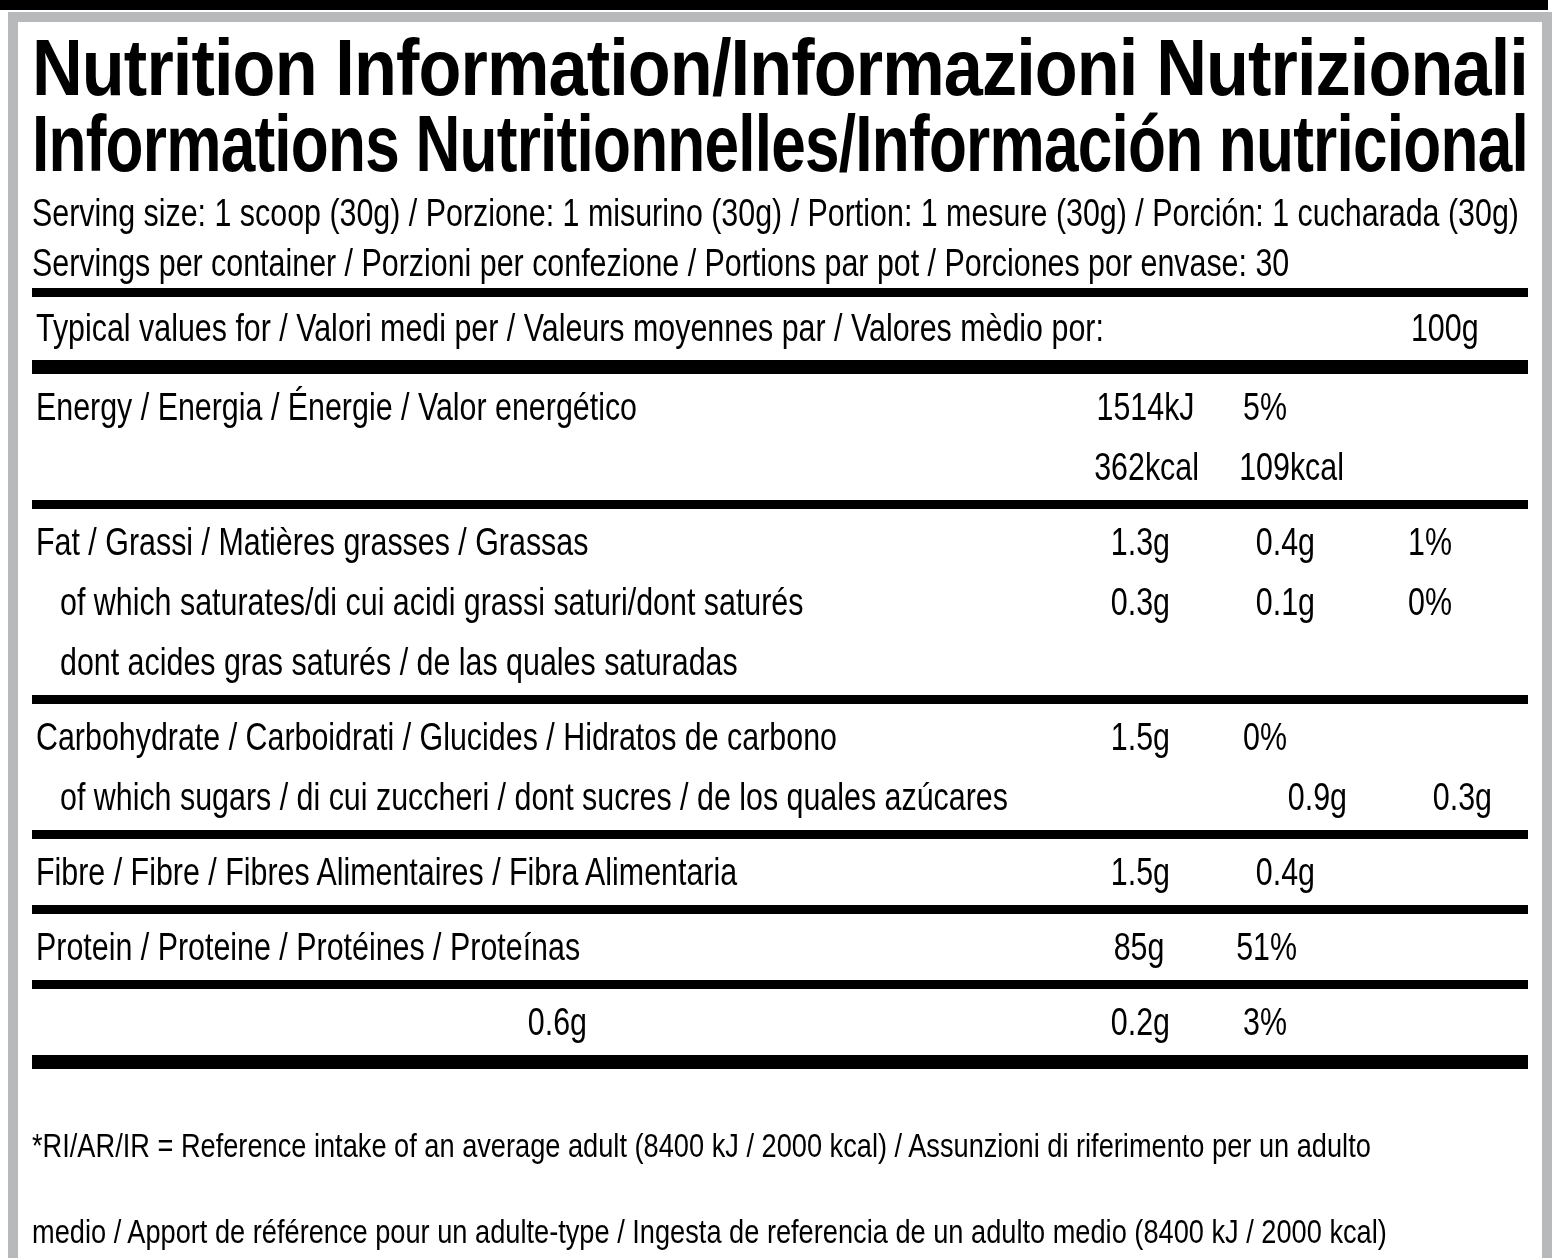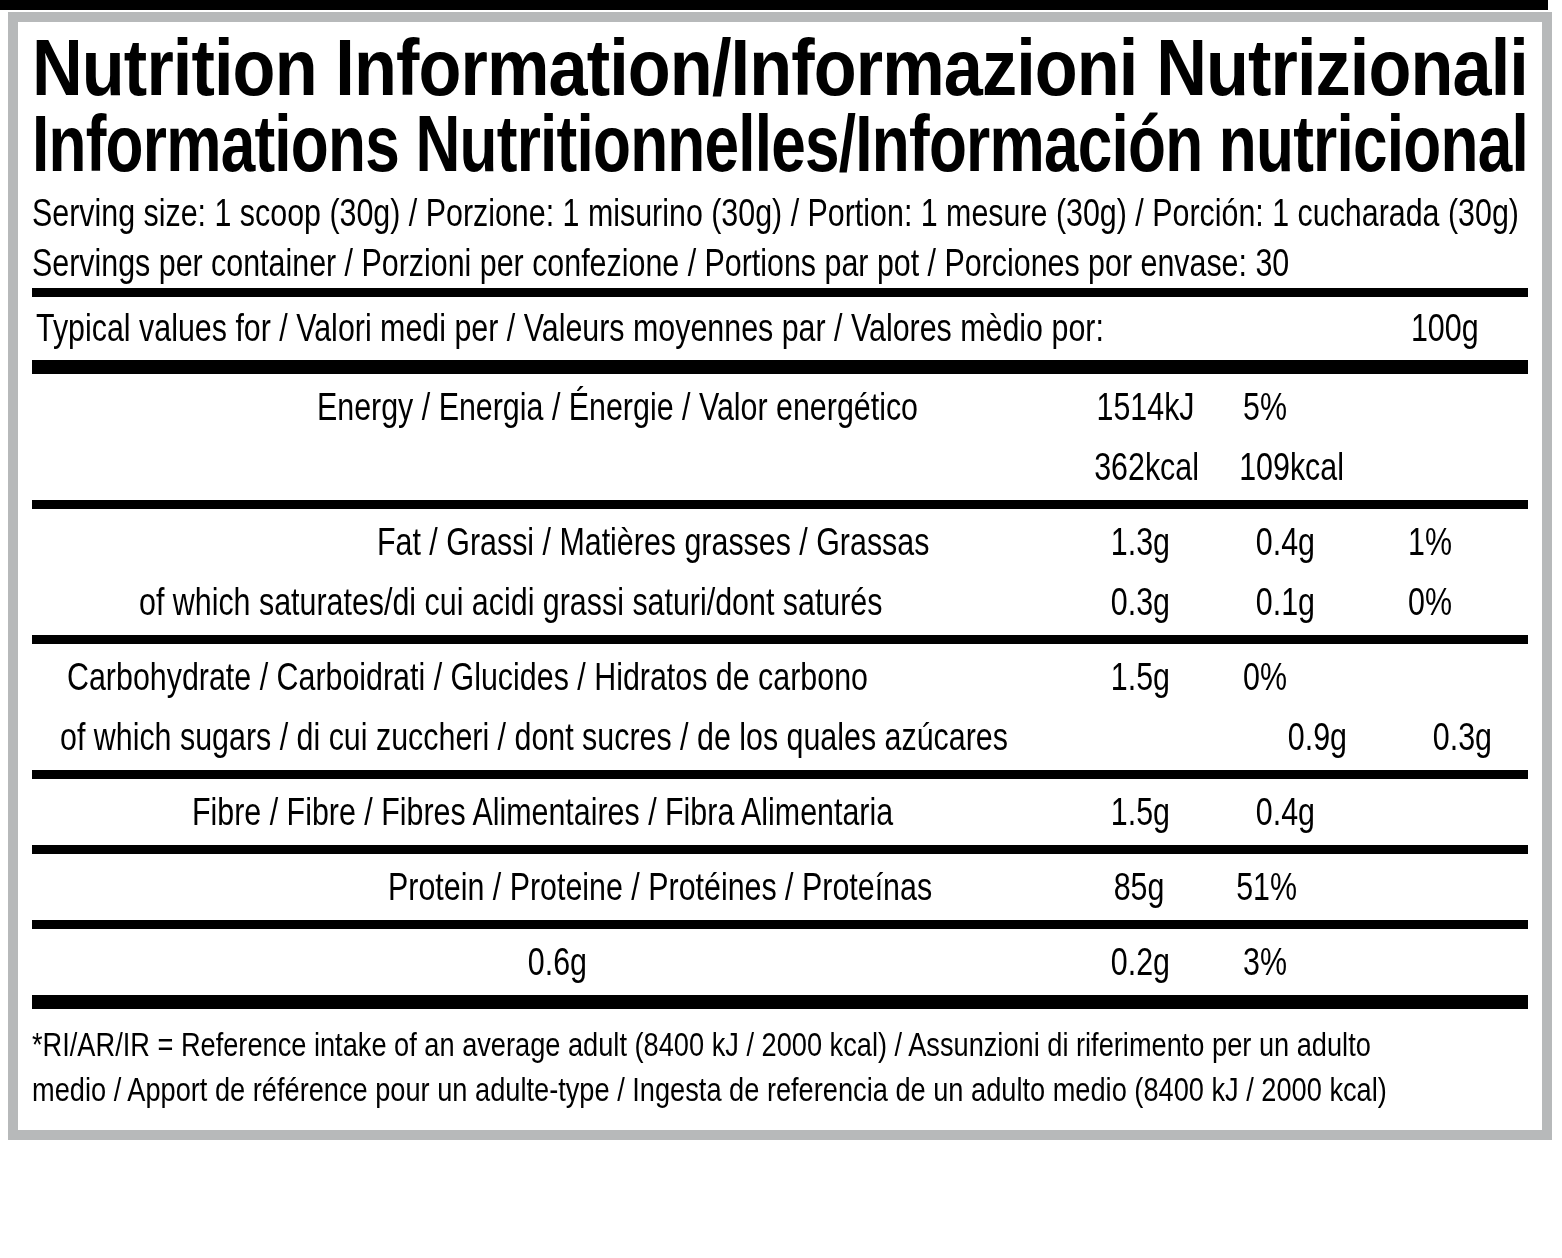--- a/index.html
+++ b/index.html
@@ -51,31 +51,31 @@
   .bar-t { height: 14px; }
 
   
   .row {
     display: grid;
     grid-template-columns: 1fr 130px 160px 170px;
     font-size: 38px;
     line-height: 60px;
   }
   .cell { overflow: visible; }
-  .lab  { text-align: right;  padding-left: 4px; }
+  .lab  { text-align: left;  padding-left: 4px; }
   .val  { text-align: center; }
   .pcell { padding-right: 38px; }
   .ind .lab { padding-left: 28px; }
 
   .header-row { padding: 9px 0 10px 0; line-height: 44px; }
   .sec { padding: 3px 0; }
 
   
   .footnote { padding: 13px 0 18px 0; font-size: 34px; }
-  .fline { line-height: 45px; height: 45px; }
+  .fline { line-height: 45px; height: 45px; margin-top: 41px; }
 </style>
 </head>
 <body>
 
 <div class="page">
 
   <div class="top-strip"></div>
 
   <div class="panel">
     <div class="inner">
@@ -124,20 +124,21 @@
           <div class="cell val"><span class="cx cx-r">0.4g</span></div>
           <div class="cell val pcell"><span class="cx cx-r">1%</span></div>
         </div>
         <div class="row ind">
           <div class="cell lab"><span class="cx cx-l">of which saturates/di cui acidi grassi saturi/dont saturés</span></div>
           <div class="cell val"><span class="cx cx-r">0.3g</span></div>
           <div class="cell val"><span class="cx cx-r">0.1g</span></div>
           <div class="cell val pcell"><span class="cx cx-r">0%</span></div>
         </div>
         <div class="row ind">
+          <div class="cell lab"><span class="cx cx-l">dont acides gras saturés / de las quales saturadas</span></div>
           <div class="cell val"></div>
           <div class="cell val"></div>
           <div class="cell val"></div>
         </div>
       </div>
 
       <div class="bar bar-m"></div>
 
       <div class="sec">
         <div class="row">

